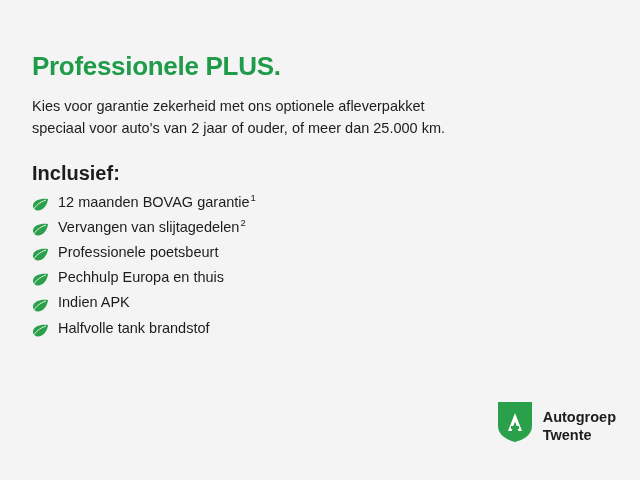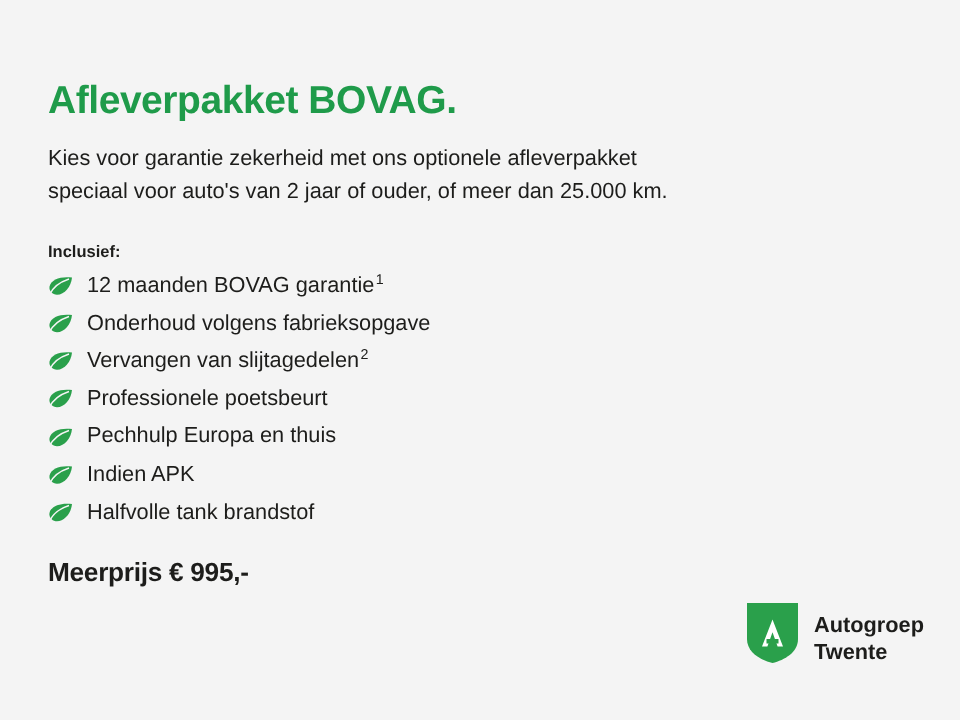--- a/index.html
+++ b/index.html
@@ -39,32 +39,32 @@
     font-size: 14.5px;
     line-height: 1.55;
     color: #1d1d1b;
     margin: 0 0 22px 0;
     max-width: 520px;
   }
   .intro div {
     white-space: nowrap;
   }
   .incl-label {
-    font-size: 11px;
+    font-size: 20px;
     font-weight: bold;
     margin: 0 0 7px 0;
   }
   ul.items {
     list-style: none;
     margin: 0;
     padding: 0;
   }
   ul.items li {
     display: flex;
-    align-items: center;
+    align-items: flex-end;
     margin: 0 0 6px 0;
     font-size: 14.5px;
     line-height: 1.2;
   }
   .leaf {
     position: relative;
     width: 17px;
     height: 13px;
     margin-right: 9px;
     flex: 0 0 auto;
@@ -107,21 +107,21 @@
     color: #1d1d1b;
   }
 </style>
 </head>
 <body>
 
 <div class="page">
 
   <div class="content">
 
-    <h1 class="title">Afleverpakket BOVAG.</h1>
+    <h1 class="title">Professionele PLUS.</h1>
 
     <div class="intro">
       <div>Kies voor garantie zekerheid met ons optionele afleverpakket</div>
       <div>speciaal voor auto's van 2 jaar of ouder, of meer dan 25.000 km.</div>
     </div>
 
     <div class="incl-label">Inclusief:</div>
 
     <ul class="items">
       <li>
@@ -133,29 +133,20 @@
         </span>
         <span class="item-text"><span>12 maanden BOVAG garantie</span><sup>1</sup></span>
       </li>
       <li>
         <span class="leaf">
           <svg width="17" height="13" viewBox="0 0 17 13">
             <path d="M16 1C9 0 2 2 1 7c-0.5 3 2 5.5 5 5.5C11 12.5 15.5 7 16 1Z" fill="#2aa04b"></path>
             <path d="M1 12.5C3 8 8 4 14 2" stroke="#f4f4f4" stroke-width="0.9" fill="none"></path>
           </svg>
         </span>
-        <span class="item-text"><span>Onderhoud volgens fabrieksopgave</span><sup></sup></span>
-      </li>
-      <li>
-        <span class="leaf">
-          <svg width="17" height="13" viewBox="0 0 17 13">
-            <path d="M16 1C9 0 2 2 1 7c-0.5 3 2 5.5 5 5.5C11 12.5 15.5 7 16 1Z" fill="#2aa04b"></path>
-            <path d="M1 12.5C3 8 8 4 14 2" stroke="#f4f4f4" stroke-width="0.9" fill="none"></path>
-          </svg>
-        </span>
         <span class="item-text"><span>Vervangen van slijtagedelen</span><sup>2</sup></span>
       </li>
       <li>
         <span class="leaf">
           <svg width="17" height="13" viewBox="0 0 17 13">
             <path d="M16 1C9 0 2 2 1 7c-0.5 3 2 5.5 5 5.5C11 12.5 15.5 7 16 1Z" fill="#2aa04b"></path>
             <path d="M1 12.5C3 8 8 4 14 2" stroke="#f4f4f4" stroke-width="0.9" fill="none"></path>
           </svg>
         </span>
         <span class="item-text"><span>Professionele poetsbeurt</span><sup></sup></span>
@@ -185,21 +176,20 @@
             <path d="M1 12.5C3 8 8 4 14 2" stroke="#f4f4f4" stroke-width="0.9" fill="none"></path>
           </svg>
         </span>
         <span class="item-text"><span>Halfvolle tank brandstof</span><sup></sup></span>
       </li>
     </ul>
 
     <div class="footnotes">
     </div>
 
-    <div class="price">Meerprijs € 995,-</div>
 
   </div>
 
   <div class="logo">
     <span class="logo-shield">
       <svg width="38" height="44" viewBox="0 0 38 44">
         <path d="M2 2 H36 V26 C36 35 27 40 19 42 C11 40 2 35 2 26 Z" fill="#2aa04b"></path>
         <path d="M19 13 L26 31 H22.4 L19 21.5 L15.6 31 H12 Z" fill="#ffffff"></path>
         <rect x="15" y="26" width="8" height="3" fill="#2aa04b"></rect>
       </svg>

